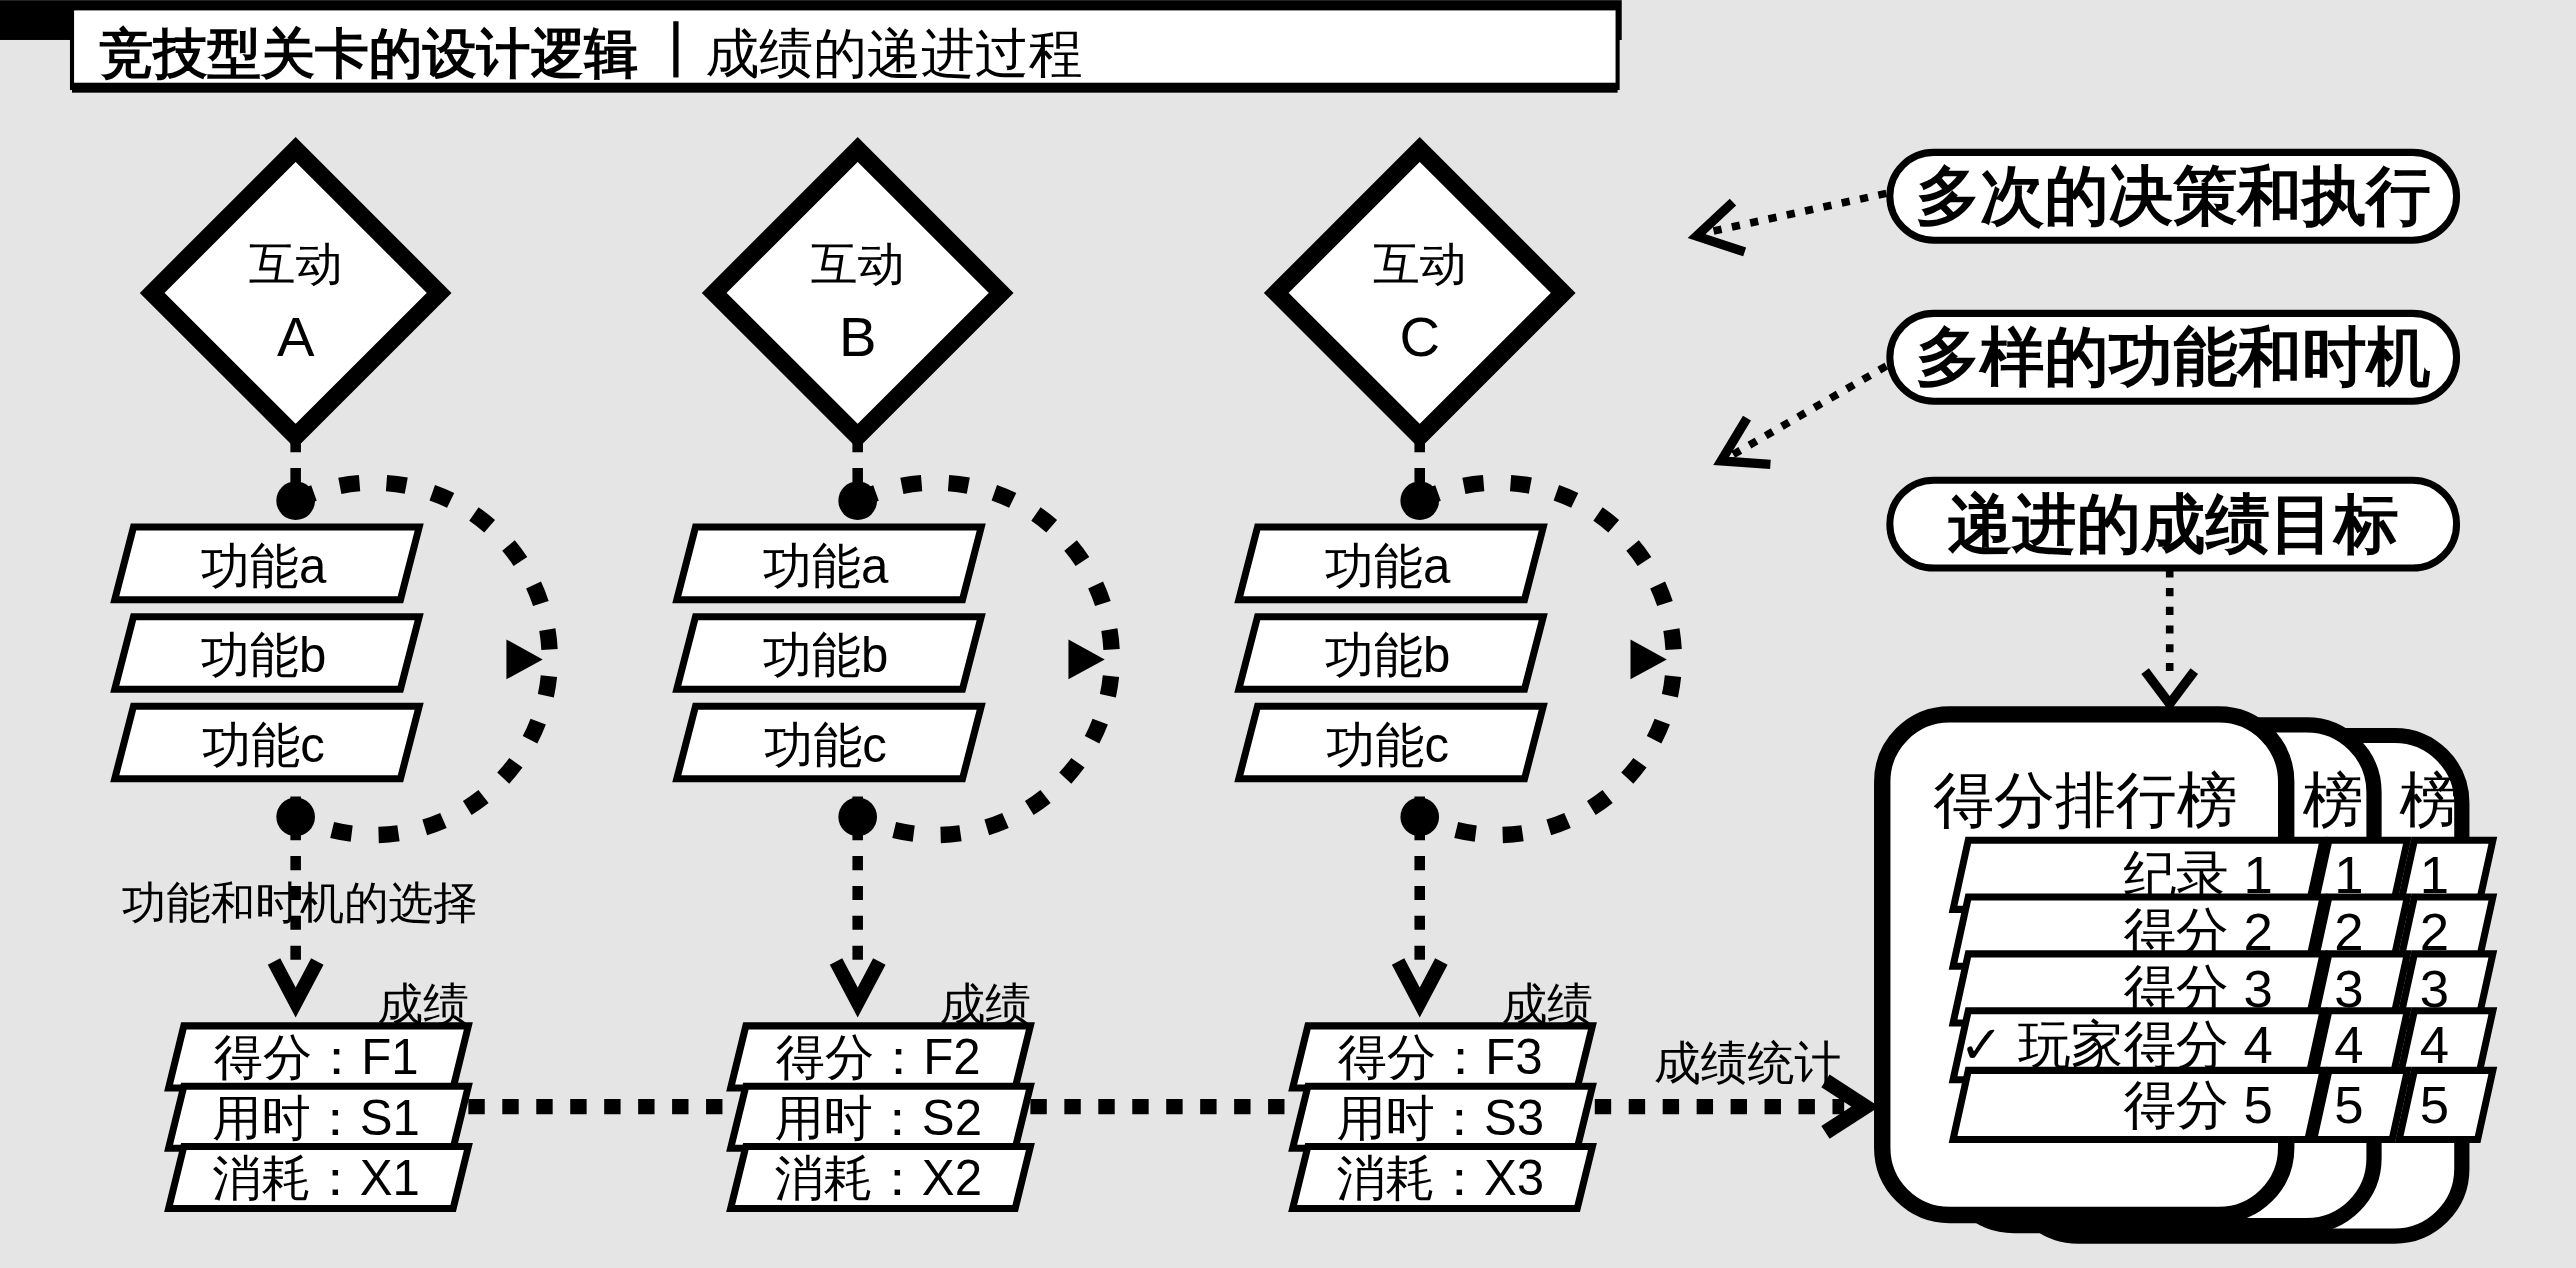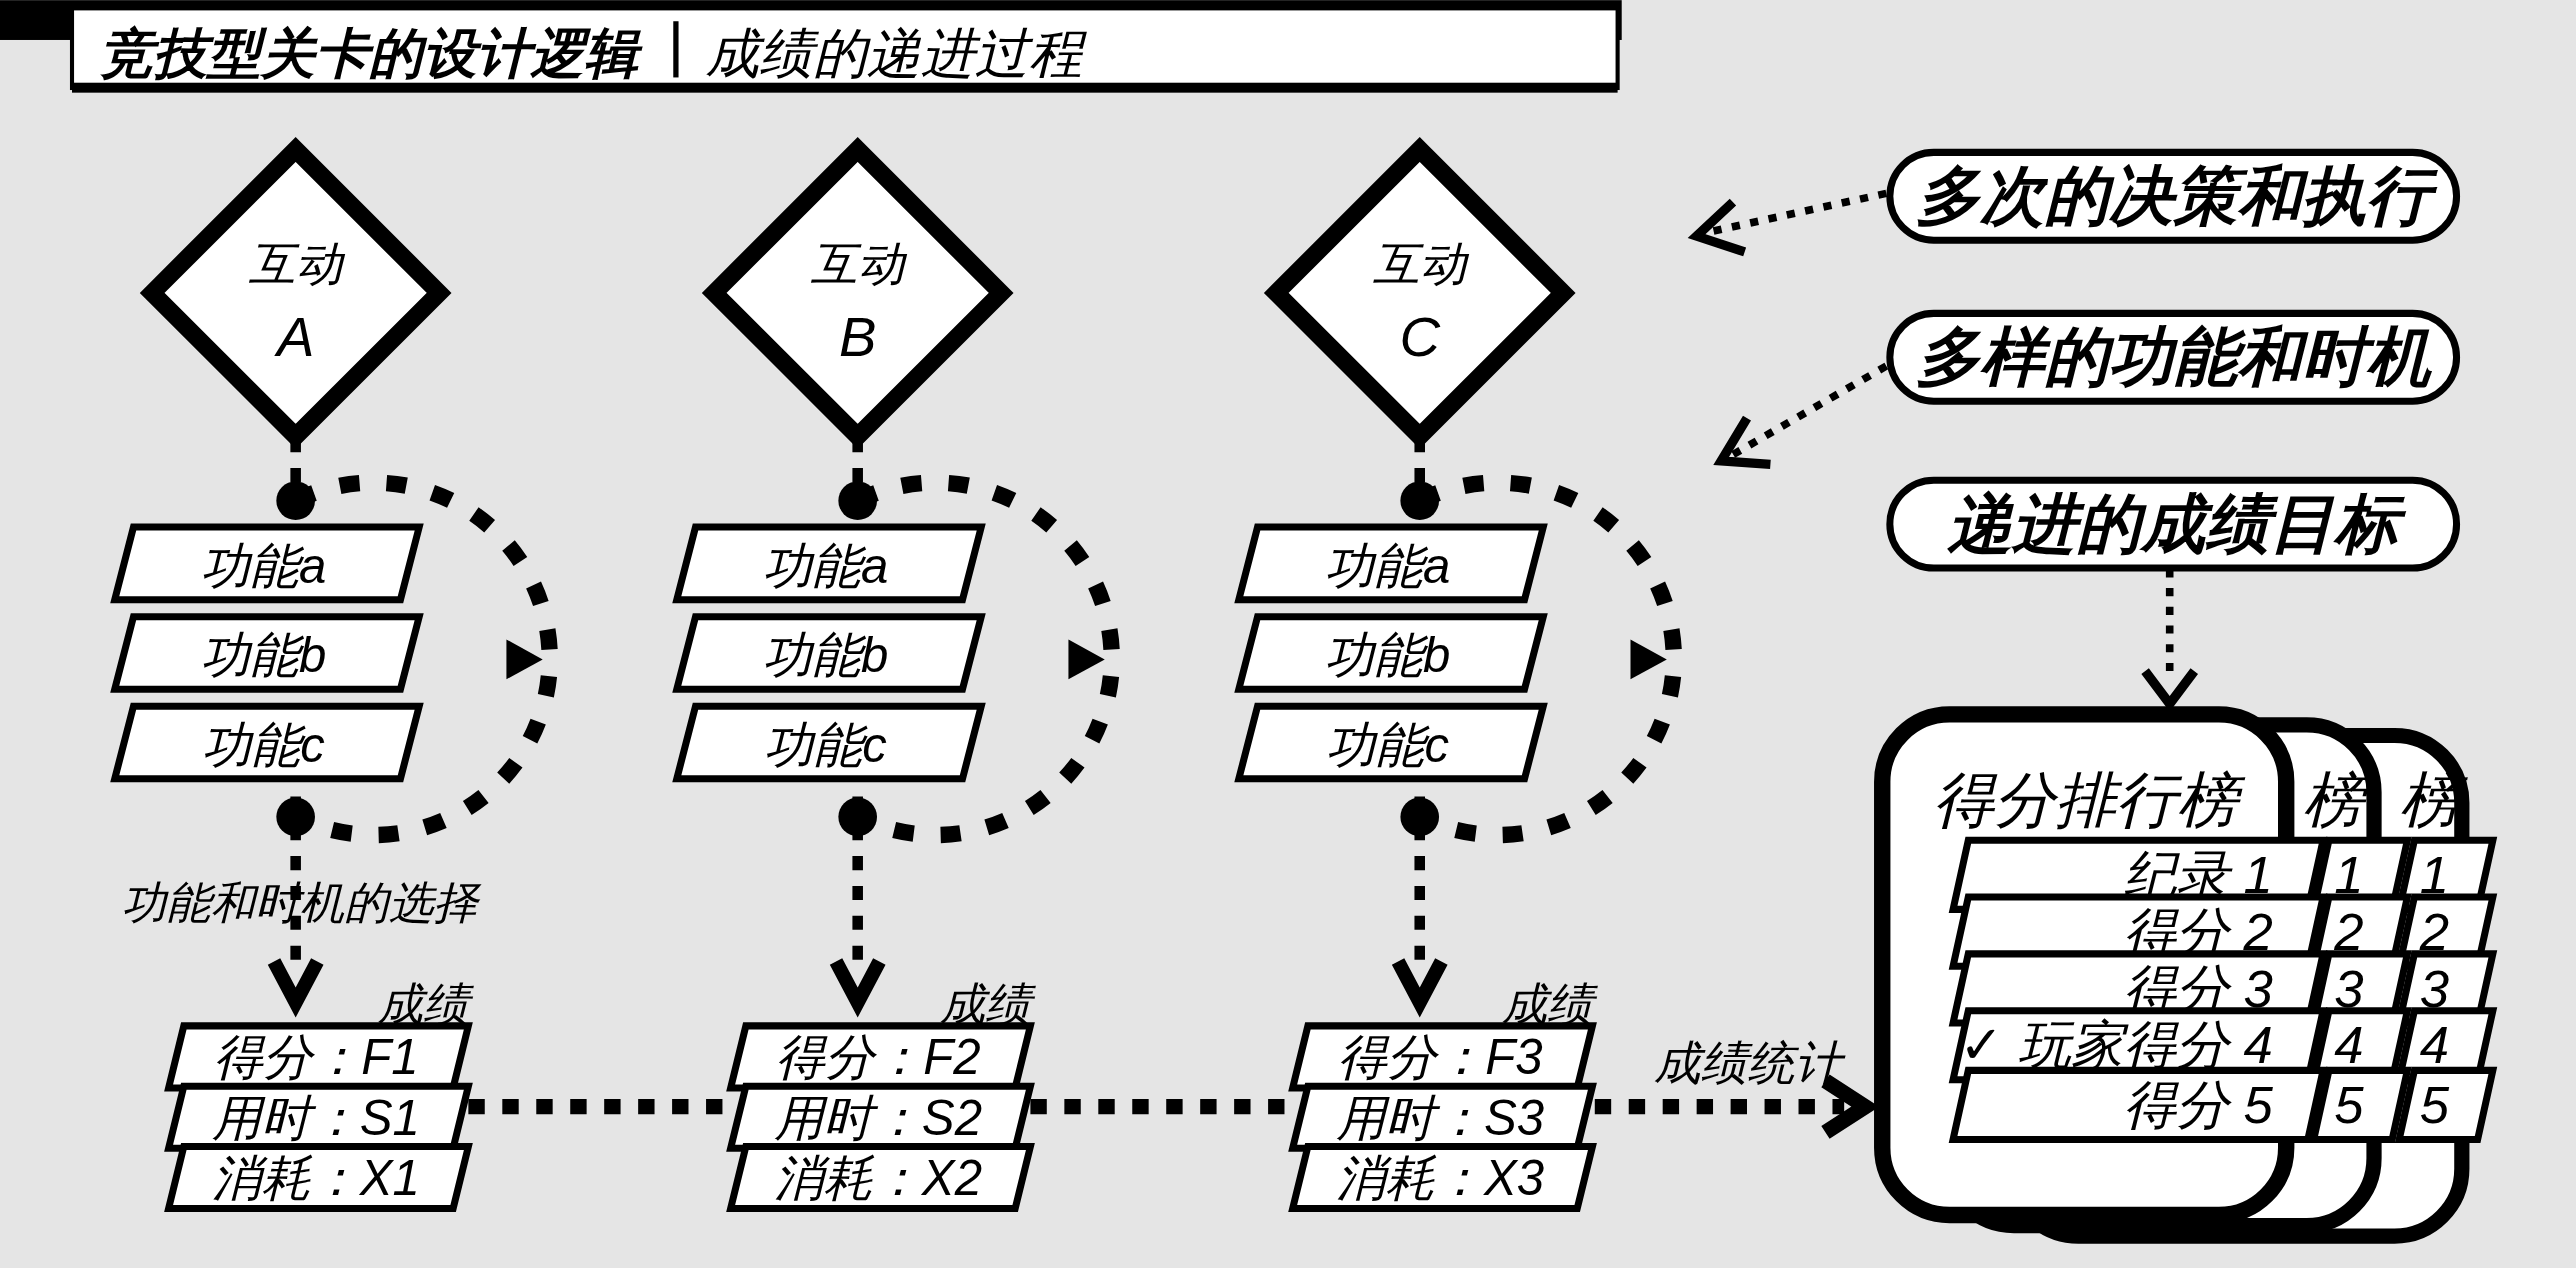--- a/index.html
+++ b/index.html
@@ -1,17 +1,17 @@
 <!DOCTYPE html>
 <html style="font-size:9.4px"><head>
 <meta charset="utf-8">
 <style>
   html,body{margin:0;padding:0;background:#e5e5e5;}
   #canvas{position:relative;width:2576px;height:1269px;background:#e5e5e5;overflow:hidden;
-          font-family:"Liberation Sans","DejaVu Sans",sans-serif;font-style:italic;}
+          font-family:"Liberation Sans","DejaVu Sans",sans-serif;}
   svg{position:absolute;left:0;top:0;width:2576px;height:1269px;display:block;}
   svg text{fill:#000;font-family:"Liberation Sans","DejaVu Sans",sans-serif;}
   .shape{fill:#ffffff;stroke:#000000;}
   .ink{fill:#000000;}
   .dash-line{stroke:#000000;fill:none;}
 </style>
 </head>
 <body>
 
 <div id="canvas">

